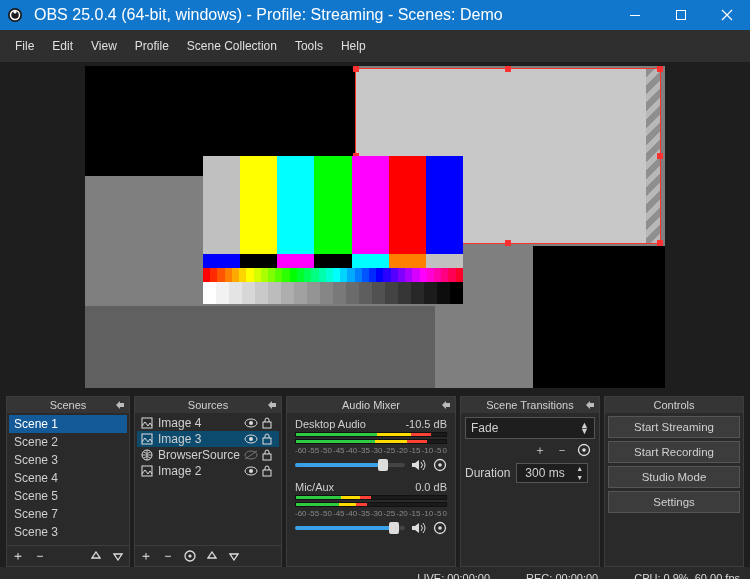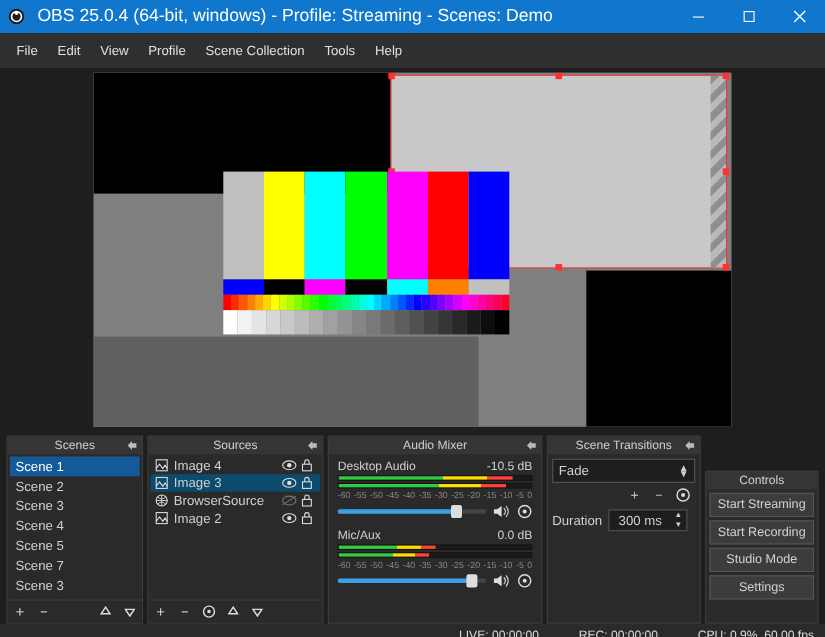--- a/index.html
+++ b/index.html
@@ -43,21 +43,21 @@
   .panel-body { flex:1; overflow:hidden; padding:2px; }
   .panel-foot { background:#2a2a2a; padding:3px 4px; display:flex; gap:8px; align-items:center; font-size:13px; color:#e8e8e8; border-top:1px solid #3d3d3d;}
   .foot-icon { width:14px; height:14px; display:flex; align-items:center; justify-content:center; }
 
   
   .scenes { width:124px; }
   .scene-item { padding:2px 5px; font-size:12px; }
   .scene-item.selected { background:#145a99; color:#fff; }
 
   
-  .sources { width:160px; }
+  .sources { width:148px; }
   .src-row { display:flex; align-items:center; gap:4px; padding:1px 3px; font-size:12px; }
   .src-row.selected { background:#0c4a6e; }
   .src-icon { width:14px; height:14px; display:inline-flex; align-items:center; justify-content:center;}
   .src-label { flex:1; }
   .vis-icon, .lock-icon { width:14px; text-align:center; }
 
   
   .mixer { flex:1; }
   .mix-chan { padding:3px 6px 6px 6px; }
   .mix-top { display:flex; justify-content:space-between; font-size:11px; }
@@ -74,21 +74,21 @@
   .trans { width:140px; }
   .select { background:#1e1e1e; border:1px solid #555; padding:3px 5px; display:flex; align-items:center; justify-content:space-between; font-size:12px;}
   .field-row { display:flex; align-items:center; gap:6px; margin-top:6px; font-size:12px;}
   .spin { display:flex; align-items:center; border:1px solid #555; background:#1e1e1e;}
   .spin-val { padding:2px 8px; min-width:52px;}
   .spin-btns { display:flex; flex-direction:column; }
   .spin-btns div { width:14px; height:9px; display:flex; align-items:center; justify-content:center; font-size:7px;}
   .trans-foot { display:flex; justify-content:flex-end; gap:8px; padding:4px 4px 0 0;}
 
   
-  .controls { width:103px;margin-top:32px; }
+  .controls { width:140px; }
   .ctrl-btn { background:#3c3c3c; border:1px solid #555; padding:4px 0; text-align:center; font-size:11.5px; margin:0 2px 3px 2px;}
 
   
   .statusbar { background:#2a2a2a; height:22px; display:flex; align-items:center; padding:0 10px; gap:36px; font-size:11px; color:#ddd; justify-content:flex-end;}
   .statusbar .spacer{flex:1}
 
   svg { display:block; }
 </style>
 </head>
 <body>

